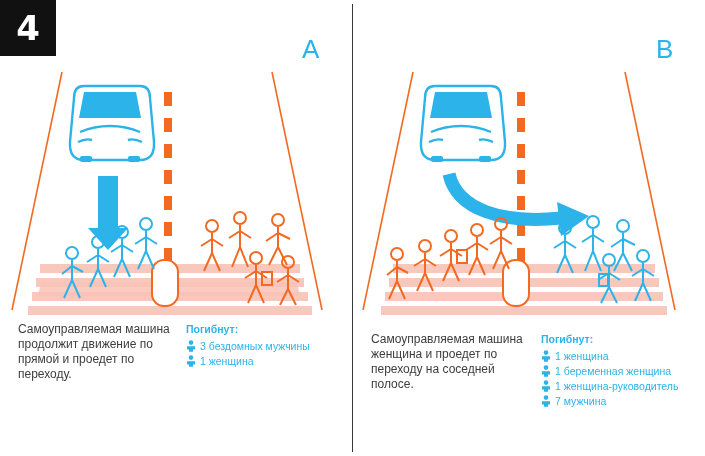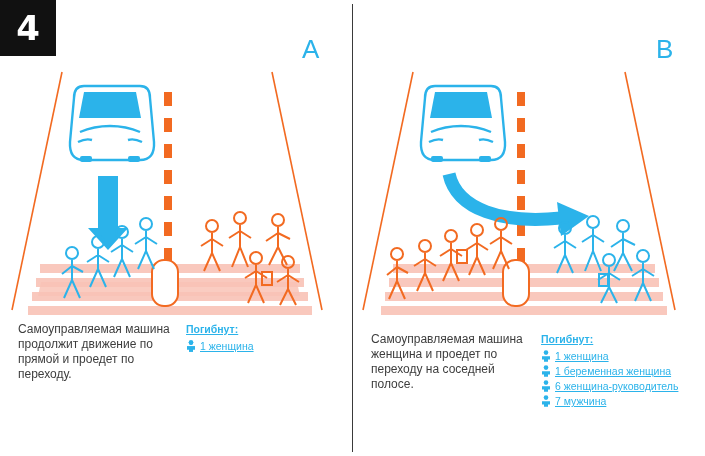--- a/index.html
+++ b/index.html
@@ -67,21 +67,20 @@
     color: #3d3d3d;
   }
   .panel-a .caption { left: 18px; top: 322px; width: 160px; }
   .panel-b .caption { left: 18px; top: 332px; width: 165px; }
 
   .victims {
     position: absolute;
     color: #2bb3ea;
     font-size: 10.5px;
     line-height: 15px;
-    text-decoration: underline;
   }
   .panel-a .victims { left: 186px; top: 322px; width: 150px; }
   .panel-b .victims { left: 188px; top: 332px; width: 155px; }
   .victims .vtitle { font-weight: bold; margin-bottom: 2px; }
   .victims ul { list-style: none; }
   .victims li {
     position: relative;
     padding-left: 14px;
     white-space: nowrap;
   }
@@ -195,20 +194,21 @@
     <div class="victims">
       <div class="vtitle">Погибнут:</div>
       <ul>
         <li>
           <span class="vicon">
             <svg width="10" height="12" viewBox="0 0 10 12">
                 <circle cx="5" cy="2.6" r="2.3" fill="#2bb3ea"></circle>
                 <path d="M1 6.2h8v3.2H7v2.4H3V9.4H1z" fill="#2bb3ea"></path>
               </svg>
           </span>
+          <span>3 бездомных мужчины</span>
         </li>
         <li>
           <span class="vicon">
             <svg width="10" height="12" viewBox="0 0 10 12">
                 <circle cx="5" cy="2.6" r="2.3" fill="#2bb3ea"></circle>
                 <path d="M1 6.2h8v3.2H7v2.4H3V9.4H1z" fill="#2bb3ea"></path>
               </svg>
           </span>
           <span>1 женщина</span>
         </li>
@@ -333,21 +333,21 @@
           </span>
           <span>1 беременная женщина</span>
         </li>
         <li>
           <span class="vicon">
             <svg width="10" height="12" viewBox="0 0 10 12">
                 <circle cx="5" cy="2.6" r="2.3" fill="#2bb3ea"></circle>
                 <path d="M1 6.2h8v3.2H7v2.4H3V9.4H1z" fill="#2bb3ea"></path>
               </svg>
           </span>
-          <span>6 женщина-руководитель</span>
+          <span>1 женщина-руководитель</span>
         </li>
         <li>
           <span class="vicon">
             <svg width="10" height="12" viewBox="0 0 10 12">
                 <circle cx="5" cy="2.6" r="2.3" fill="#2bb3ea"></circle>
                 <path d="M1 6.2h8v3.2H7v2.4H3V9.4H1z" fill="#2bb3ea"></path>
               </svg>
           </span>
           <span>7 мужчина</span>
         </li>

